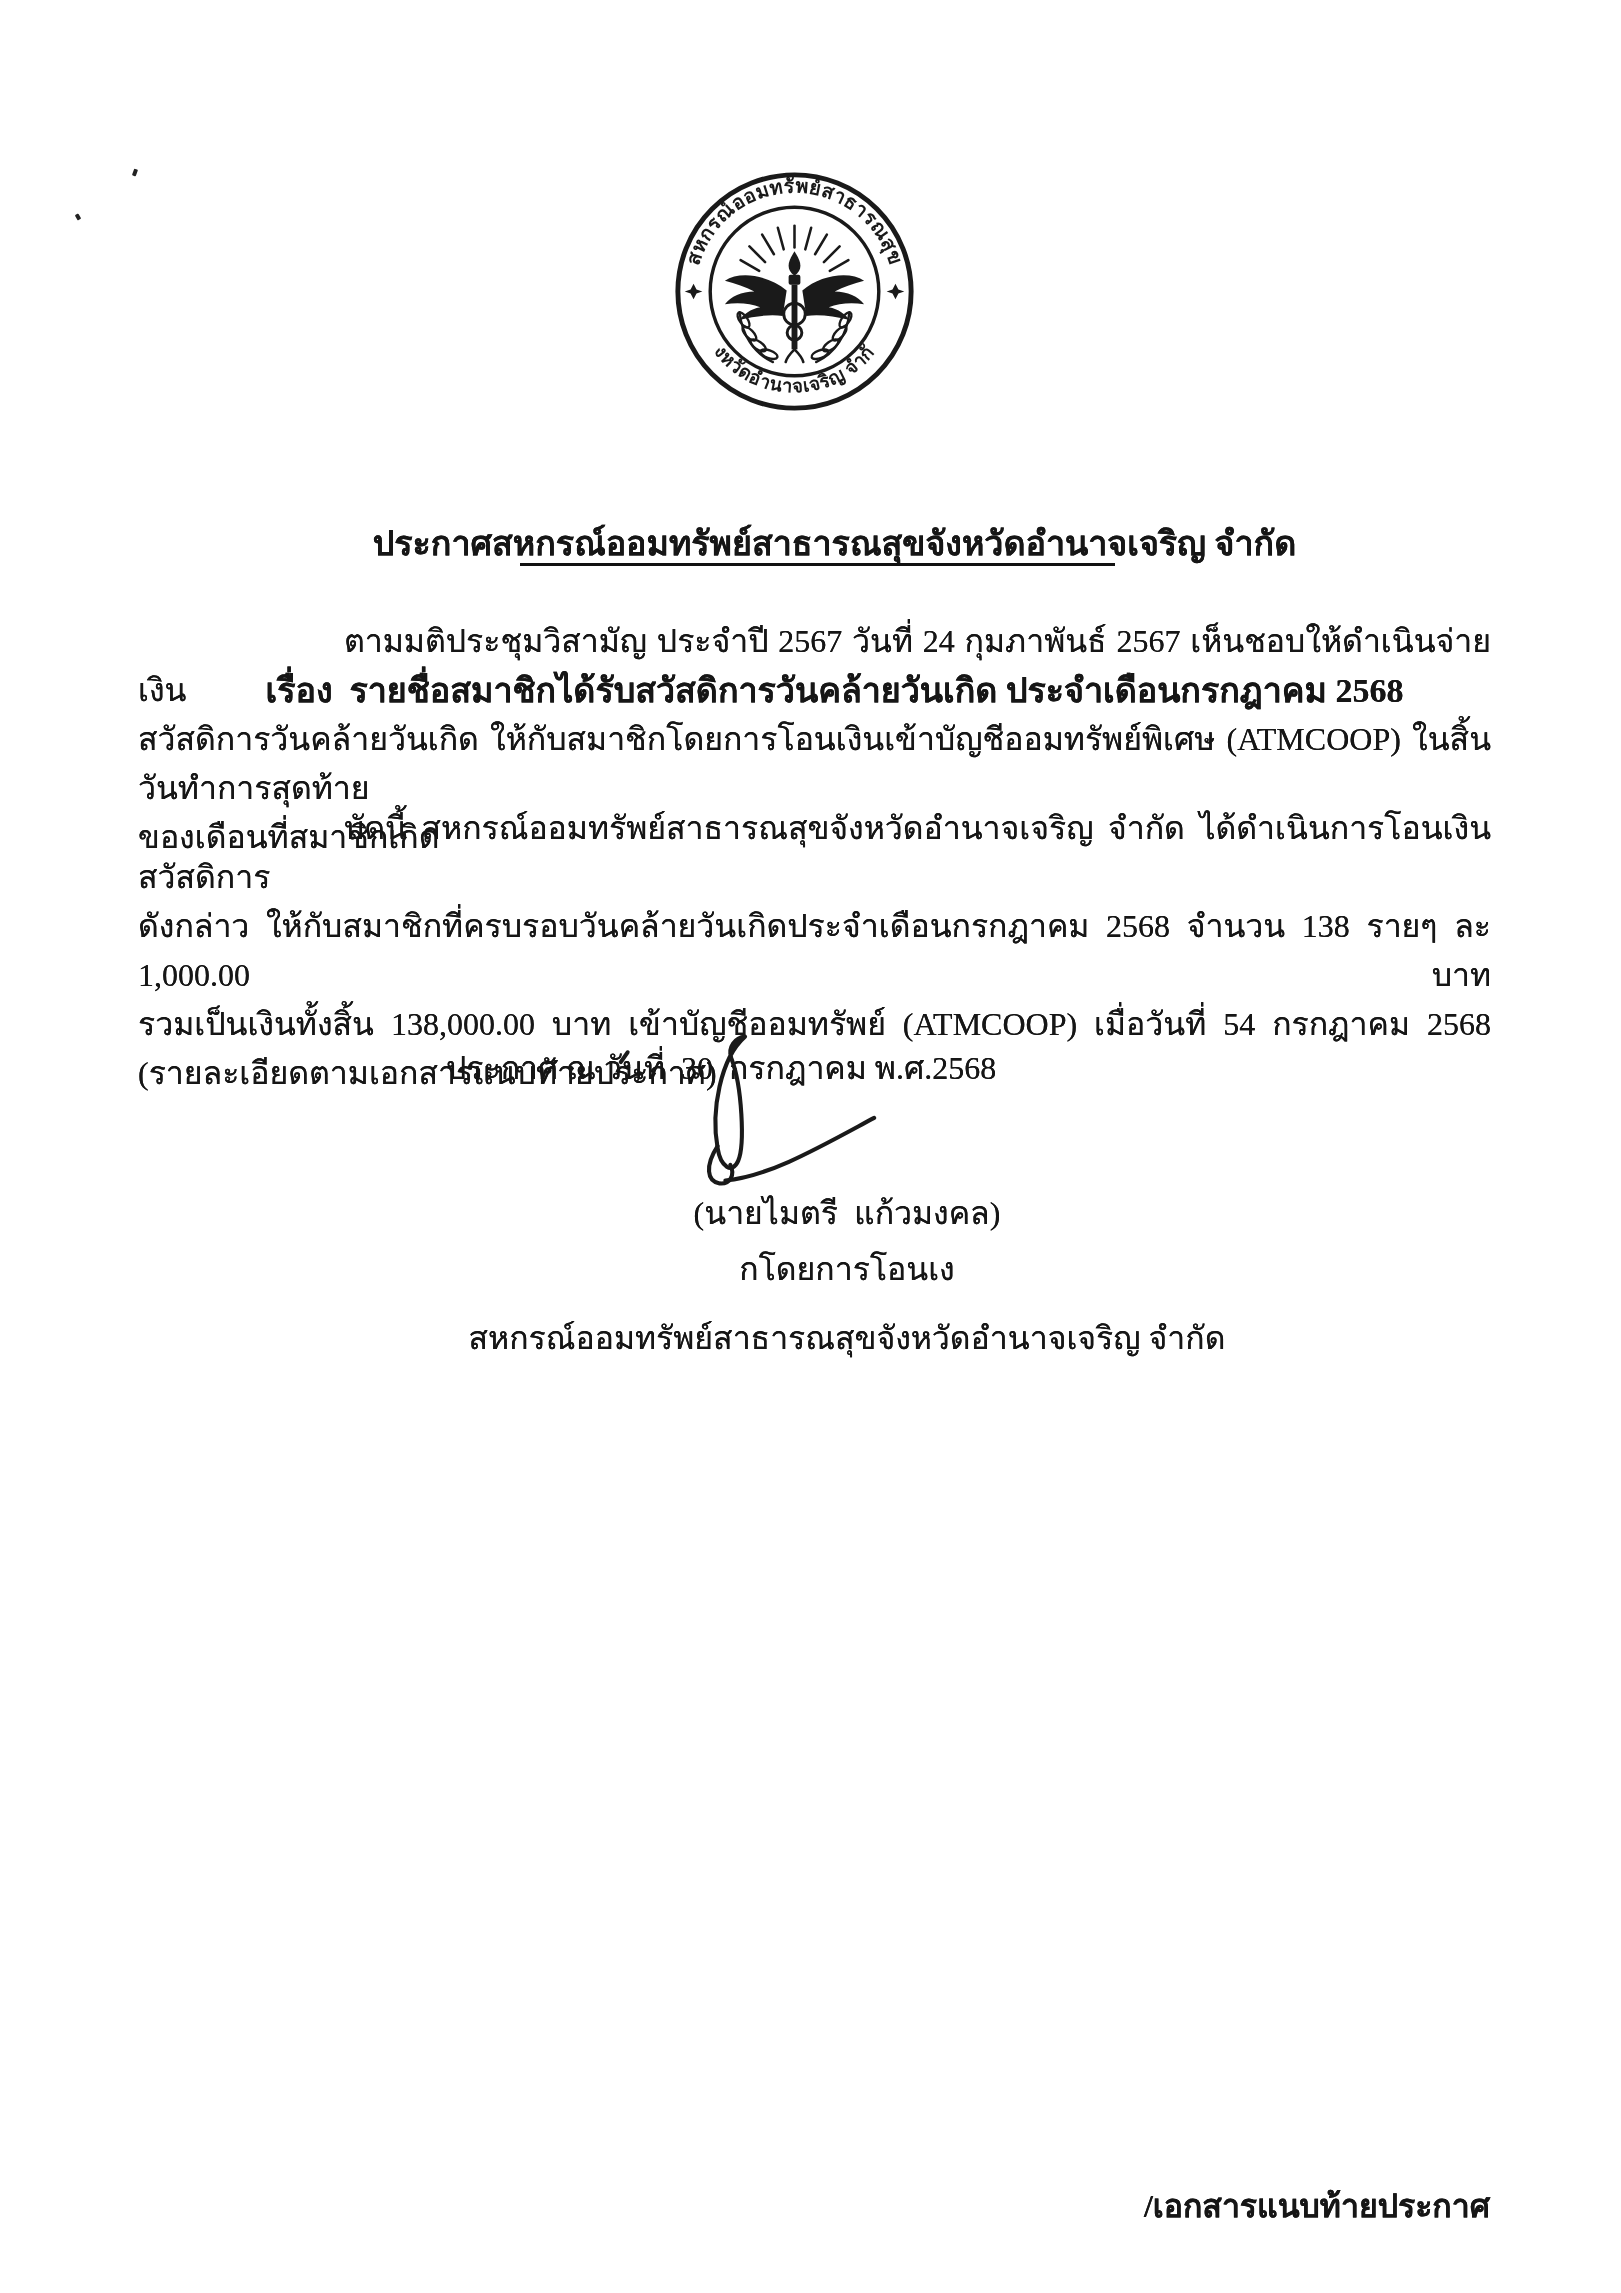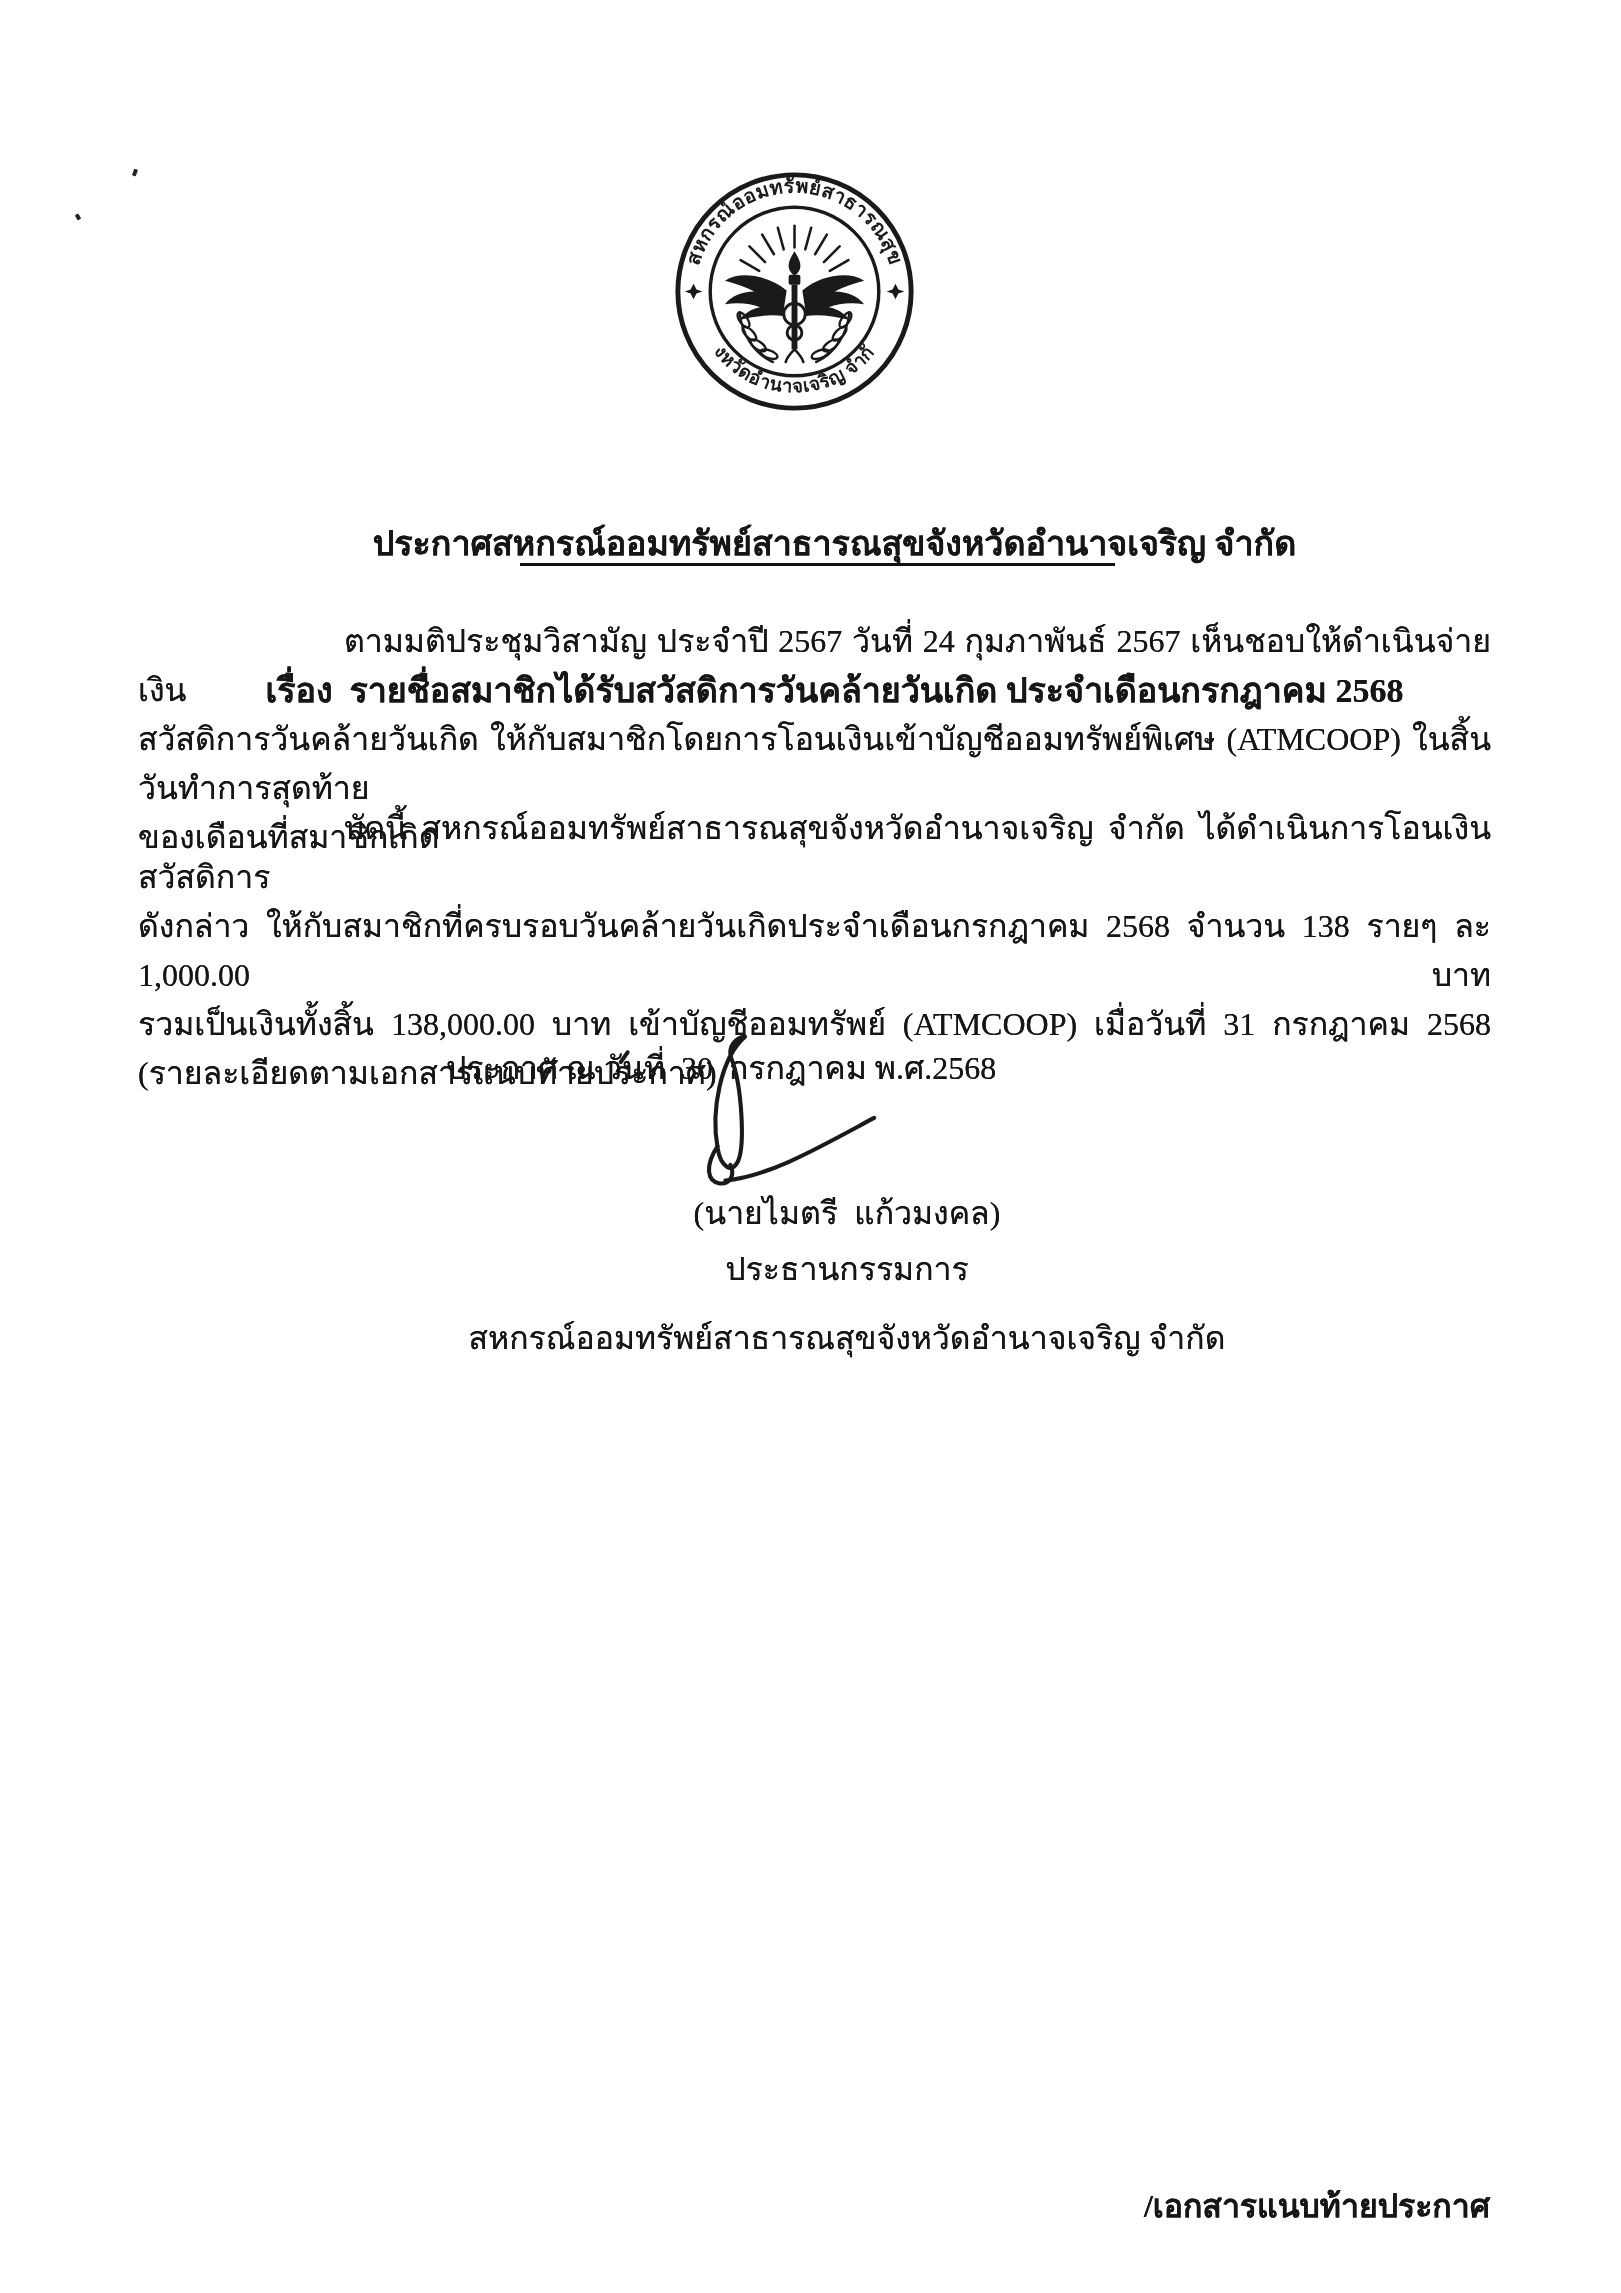--- a/index.html
+++ b/index.html
@@ -135,37 +135,37 @@
 
   <div class="abs body-par" style="top:617px;">
     <div class="line jl indent">ตามมติประชุมวิสามัญ ประจำปี 2567 วันที่ 24 กุมภาพันธ์ 2567 เห็นชอบให้ดำเนินจ่ายเงิน</div>
     <div class="line jl">สวัสดิการวันคล้ายวันเกิด ให้กับสมาชิกโดยการโอนเงินเข้าบัญชีออมทรัพย์พิเศษ (ATMCOOP) ในสิ้นวันทำการสุดท้าย</div>
     <div class="line">ของเดือนที่สมาชิกเกิด</div>
   </div>
 
   <div class="abs body-par" style="top:804px;">
     <div class="line jl indent">บัดนี้ สหกรณ์ออมทรัพย์สาธารณสุขจังหวัดอำนาจเจริญ จำกัด ได้ดำเนินการโอนเงินสวัสดิการ</div>
     <div class="line jl">ดังกล่าว ให้กับสมาชิกที่ครบรอบวันคล้ายวันเกิดประจำเดือนกรกฎาคม 2568 จำนวน 138 รายๆ ละ 1,000.00 บาท</div>
-    <div class="line jl">รวมเป็นเงินทั้งสิ้น 138,000.00 บาท เข้าบัญชีออมทรัพย์ (ATMCOOP) เมื่อวันที่ 31 กรกฎาคม 2568</div>
+    <div class="line jl">รวมเป็นเงินทั้งสิ้น 138,000.00 บาท เข้าบัญชีออมทรัพย์ (ATMCOOP) เมื่อวันที่ 54 กรกฎาคม 2568</div>
     <div class="line">(รายละเอียดตามเอกสารแนบท้ายประกาศ)</div>
   </div>
 
   <div class="abs date-line">ประกาศ ณ วันที่  30  กรกฎาคม พ.ศ.2568</div>
 
   <svg class="abs" style="left:588px;top:1021px;" width="314" height="181" viewBox="0 0 320 185">
     <g class="ink" stroke-width="4.2">
       <path d="M33,42 l7,-10"></path>
       <path d="M160,16 C135,38 125,92 132,130 C135,149 147,157 153,143 C160,127 157,66 146,38 C142,27 150,17 160,16"></path>
       <path d="M132,128 C119,148 121,164 134,166 C145,167 150,157 145,147"></path>
       <path d="M140,163 C185,159 238,128 292,99"></path>
     </g>
   </svg>
 
   <div class="abs sig-block">
     <div class="sig-name">(นายไมตรี  แก้วมงคล)</div>
-    <div class="sig-title">ประธานกรรมการ</div>
+    <div class="sig-title">กโดยการโอนเง</div>
     <div class="sig-org">สหกรณ์ออมทรัพย์สาธารณสุขจังหวัดอำนาจเจริญ จำกัด</div>
   </div>
 
   <div class="abs footer-note">/เอกสารแนบท้ายประกาศ</div>
 
 </div>
 
 
 </body></html>

